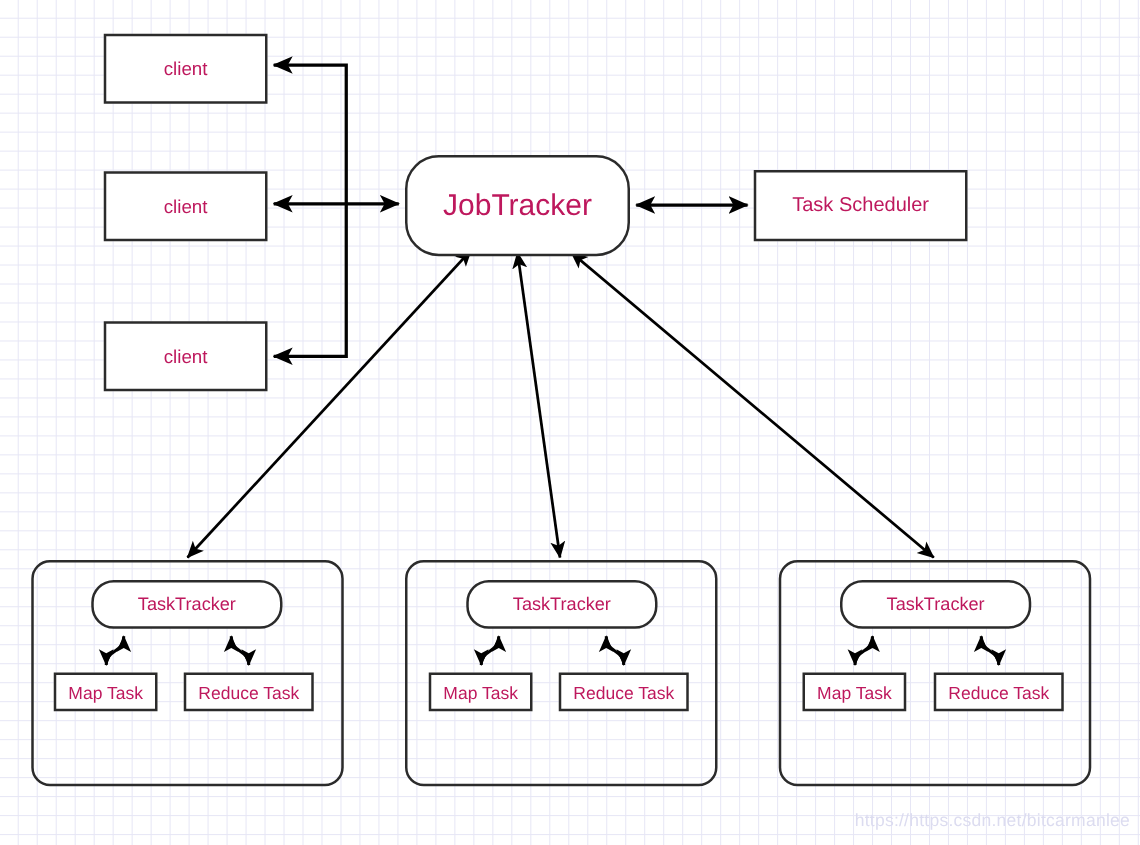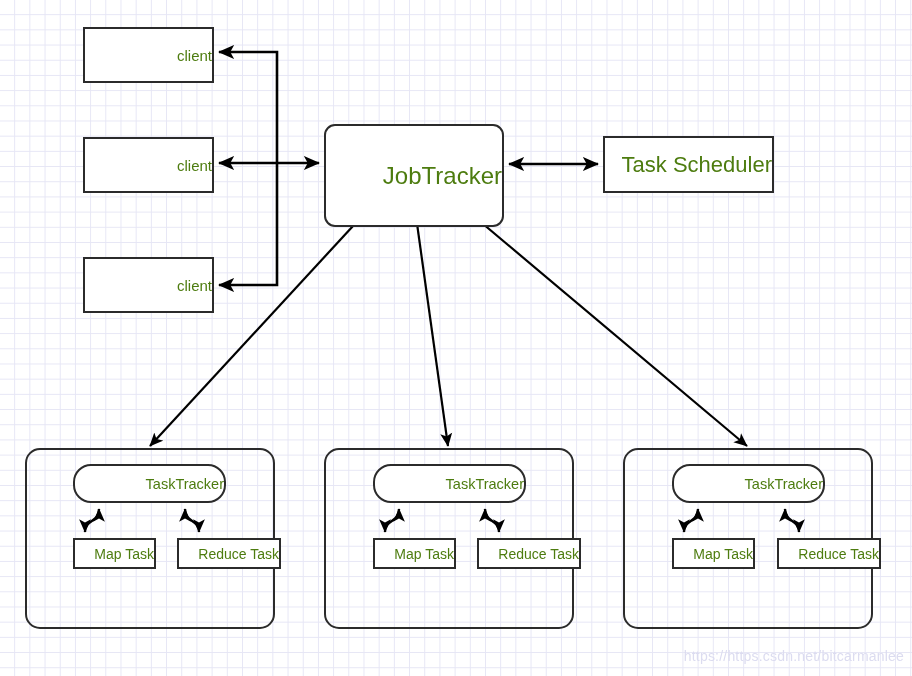--- a/index.html
+++ b/index.html
@@ -29,38 +29,38 @@
     height: 676px;
     pointer-events: none;
   }
   .node {
     position: absolute;
     box-sizing: border-box;
     background: #ffffff;
     border: 2px solid #2b2b2b;
     display: flex;
     align-items: center;
-    justify-content: flex-end;
-    color: #4d7c0f;
+    justify-content: center;
+    color: #be185d;
     z-index: 3;
   }
   .node.rounded { border-radius: 11px; }
   .container-node {
     position: absolute;
     box-sizing: border-box;
     background: transparent;
     border: 2.5px solid #2b2b2b;
     border-radius: 15px;
     z-index: 1;
   }
   .lbl-client { font-size: 15px; }
   .lbl-jobtracker { font-size: 24px; }
-  .lbl-scheduler { font-size: 22px; }
+  .lbl-scheduler { font-size: 16px; }
   .lbl-tasktracker { font-size: 14.5px; border-radius: 18px; }
-  .lbl-task { font-size: 14px; margin-left: 30px; }
+  .lbl-task { font-size: 14px; }
   .watermark {
     position: absolute;
     right: 8px;
     bottom: 12px;
     font-size: 14px;
     color: #dcdcf0;
     letter-spacing: 0.2px;
     z-index: 4;
     white-space: nowrap;
     font-family: "Liberation Sans", sans-serif;
@@ -110,21 +110,21 @@
   </div>
 
   <div class="node lbl-client" style="left:83px; top:137px; width:131px; height:56px;">
     <span>client</span>
   </div>
 
   <div class="node lbl-client" style="left:83px; top:257px; width:131px; height:56px;">
     <span>client</span>
   </div>
 
-  <div class="node rounded lbl-jobtracker" style="left:324px; top:124px; width:180px; height:103px;">
+  <div class="node rounded lbl-jobtracker" style="left:324px; top:124px; width:180px; height:81px;border-radius:27px;">
     <span>JobTracker</span>
   </div>
 
   <div class="node lbl-scheduler" style="left:603px; top:136px; width:171px; height:57px;">
     <span>Task Scheduler</span>
   </div>
 
   <div class="container-node" style="left:25px; top:448px; width:250px; height:181px;"></div>
   <div class="node lbl-tasktracker" style="left:73px; top:464px; width:153px; height:39px;">
     <span>TaskTracker</span>

